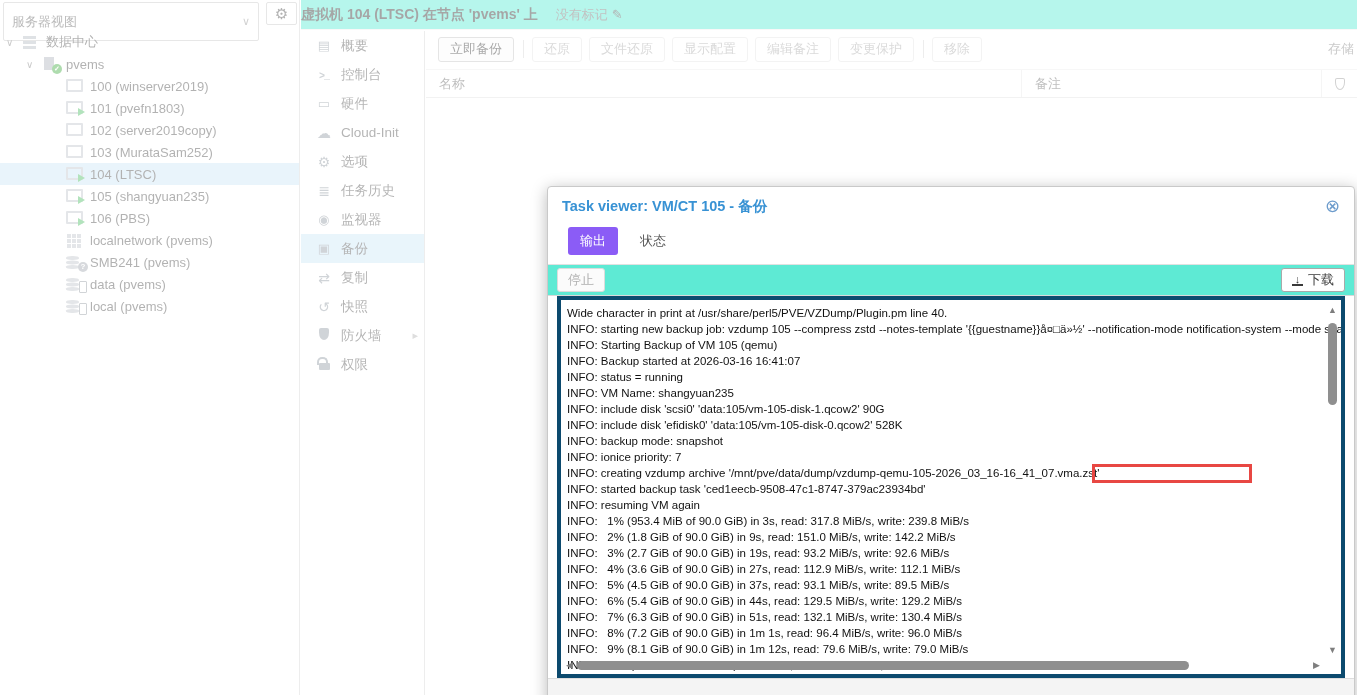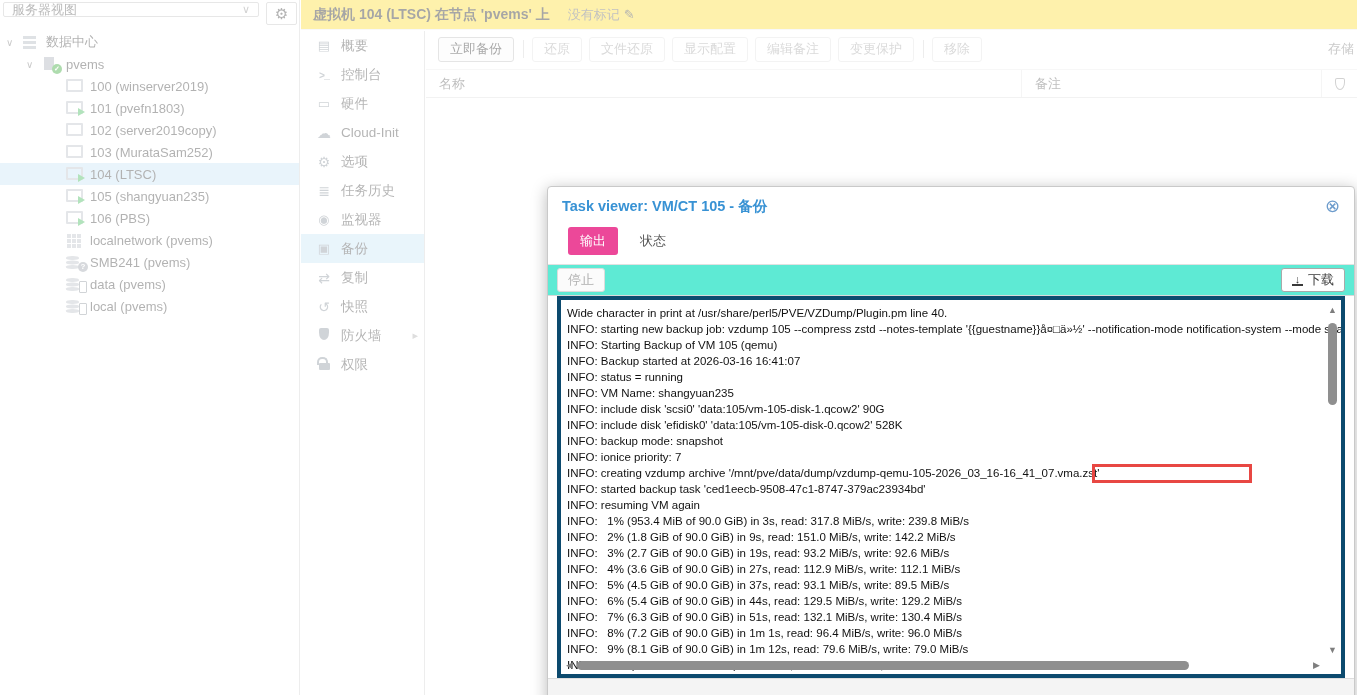--- a/index.html
+++ b/index.html
@@ -6,21 +6,21 @@
   html,body { width:1357px; height:695px; overflow:hidden; background:#fff;
     font-family:"Liberation Sans", sans-serif; }
   body { position:relative; }
 
   
   #bg { position:absolute; inset:0; z-index:1; }
   .mask { position:absolute; inset:0; background:rgba(255,255,255,0.55); z-index:5; pointer-events:none; }
 
   
   .left-panel { position:absolute; left:0; top:0; width:300px; height:695px; border-right:1px solid #d7d7d7; background:#fff; }
-  .combo { position:absolute; left:3px; top:2px; width:256px; height:15px; border:1px solid #c9c9c9; border-radius:2px;
+  .combo { position:absolute; left:3px; top:2px; width:256px; height:39px; border:1px solid #c9c9c9; border-radius:2px;
     display:flex; align-items:center; padding:0 8px; font-size:13px; color:#666; background:#fff; }
   .combo .chev { margin-left:auto; color:#9a9a9a; font-size:11px; }
   .gear-btn { position:absolute; left:266px; top:2px; width:31px; height:23px; border:1px solid #c9c9c9; border-radius:2px;
     display:flex; align-items:center; justify-content:center; color:#555; font-size:15px; background:#fff; }
   .tree { position:absolute; left:0; top:31px; right:0; }
   .trow { height:22px; display:flex; align-items:center; font-size:13px; color:#555; cursor:default; }
   .trow.sel { background:#cfe6f5; }
   .trow.lv0 { padding-left:6px; } .trow.lv1 { padding-left:26px; } .trow.lv2 { padding-left:50px;text-align:center; }
   .arr-ic { width:15px; color:#8a8a8a; font-size:10px; visibility:hidden; flex:none; }
   .trow.arr .arr-ic { visibility:visible; }
@@ -40,21 +40,21 @@
   .tico.storage::before, .tico.storage-unknown::before { content:""; position:absolute; left:1px; top:2px; width:13px; height:3.5px;
     background:#c3c8ce; border-radius:45%; box-shadow:0 4.5px 0 #c3c8ce, 0 9px 0 #c3c8ce; }
   .tico.storage::after { content:""; position:absolute; right:-4px; bottom:-1px; width:6px; height:10px;
     border:1.5px solid #9aa0a6; background:#fff; border-radius:1px; }
   .tico.storage-unknown::after { content:"?"; position:absolute; right:-5px; bottom:-2px; width:10px; height:10px;
     background:#a6acb3; color:#fff; border-radius:50%; font-size:8px; line-height:10px; text-align:center; font-weight:bold; }
   .tlabel { white-space:nowrap; }
 
   
   .top-bar { position:absolute; left:301px; top:0; right:0; height:30px; display:flex; align-items:center;
-    padding-left:12px; border-bottom:1px solid #efefef; background:#fde047; }
+    padding-left:0; border-bottom:1px solid #efefef; background:#5eead4; }
   .crumb { font-size:14px; font-weight:bold; color:#3a3a3a; white-space:nowrap; }
   .tags { margin-left:18px; font-size:13px; color:#777; }
   .pencil { margin-left:4px; color:#555; font-size:13px; }
 
   
   .nav-panel { position:absolute; left:301px; top:31px; width:124px; bottom:0; border-right:1px solid #d7d7d7; background:#fff; }
   .mrow { height:29px; display:flex; align-items:center; padding:0 6px 0 13px; font-size:13.5px; color:#5a5a5a; cursor:default; }
   .mrow.sel { background:#cfe8f7; }
   .mico { width:20px; text-align:center; margin-right:7px; color:#98a0a8; font-size:13px; flex:none; position:relative; }
   .mico.book::before { content:"\25A4"; }
@@ -96,21 +96,21 @@
   .shield-outline { width:10px; height:12px; border:1.5px solid #9b9b9b; border-radius:2px 2px 50% 50% / 2px 2px 65% 65%; }
 
   
   .modal { position:absolute; left:547px; top:186px; width:808px; height:520px; background:#fff; z-index:10;
     border:1px solid #c9c9c9; border-radius:4px 4px 0 0; box-shadow:0 3px 16px rgba(0,0,0,0.28); }
   .modal-header { height:38px; display:flex; align-items:center; padding:0 14px; }
   .modal-title { font-size:14.5px; color:#3892d4; font-weight:bold; }
   .modal-close { margin-left:auto; color:#6d9ccc; font-size:18px; line-height:18px; cursor:default; }
   .tabs-row { height:36px; display:flex; align-items:flex-start; padding:2px 0 0 20px; }
   .tab { font-size:13px; padding:5px 12px; margin-right:10px; color:#555; border-radius:3px; cursor:default; }
-  .tab.act { background:#ec4899; color:#fff; }
+  .tab.act { background:#8b5cf6; color:#fff; }
   .modal-toolbar { position:absolute; left:0; right:0; top:77px; height:32px; background:#5eead4;
     border-top:1px solid #e1e1e1; border-bottom:1px solid #d9d9d9; display:flex; align-items:center; padding:0 9px; }
   .mbtn { display:inline-flex; align-items:center; height:24px; padding:0 10px; font-size:13px; border-radius:3px; cursor:default; }
   .mbtn.stop { border:1px solid #dcdcdc; background:#fbfbfb; color:#b0b0b0; }
   .mbtn.download { margin-left:auto; border:1px solid #a9a9a9; background:#fff; color:#3a3a3a; }
   .dlico { display:inline-block; width:11px; height:11px; line-height:9px; font-size:11px; text-align:center;
     border-bottom:2px solid #3a3a3a; margin-right:5px; font-weight:bold; }
   .log-wrap { position:absolute; left:9px; right:9px; top:109px; height:382px; border:4px solid #0c4a6e; background:#fff; overflow:hidden; }
   .loglines { position:absolute; left:6px; top:5px; right:18px; }
   .logline { font-size:11.5px; line-height:16px; color:#111; white-space:pre; }

